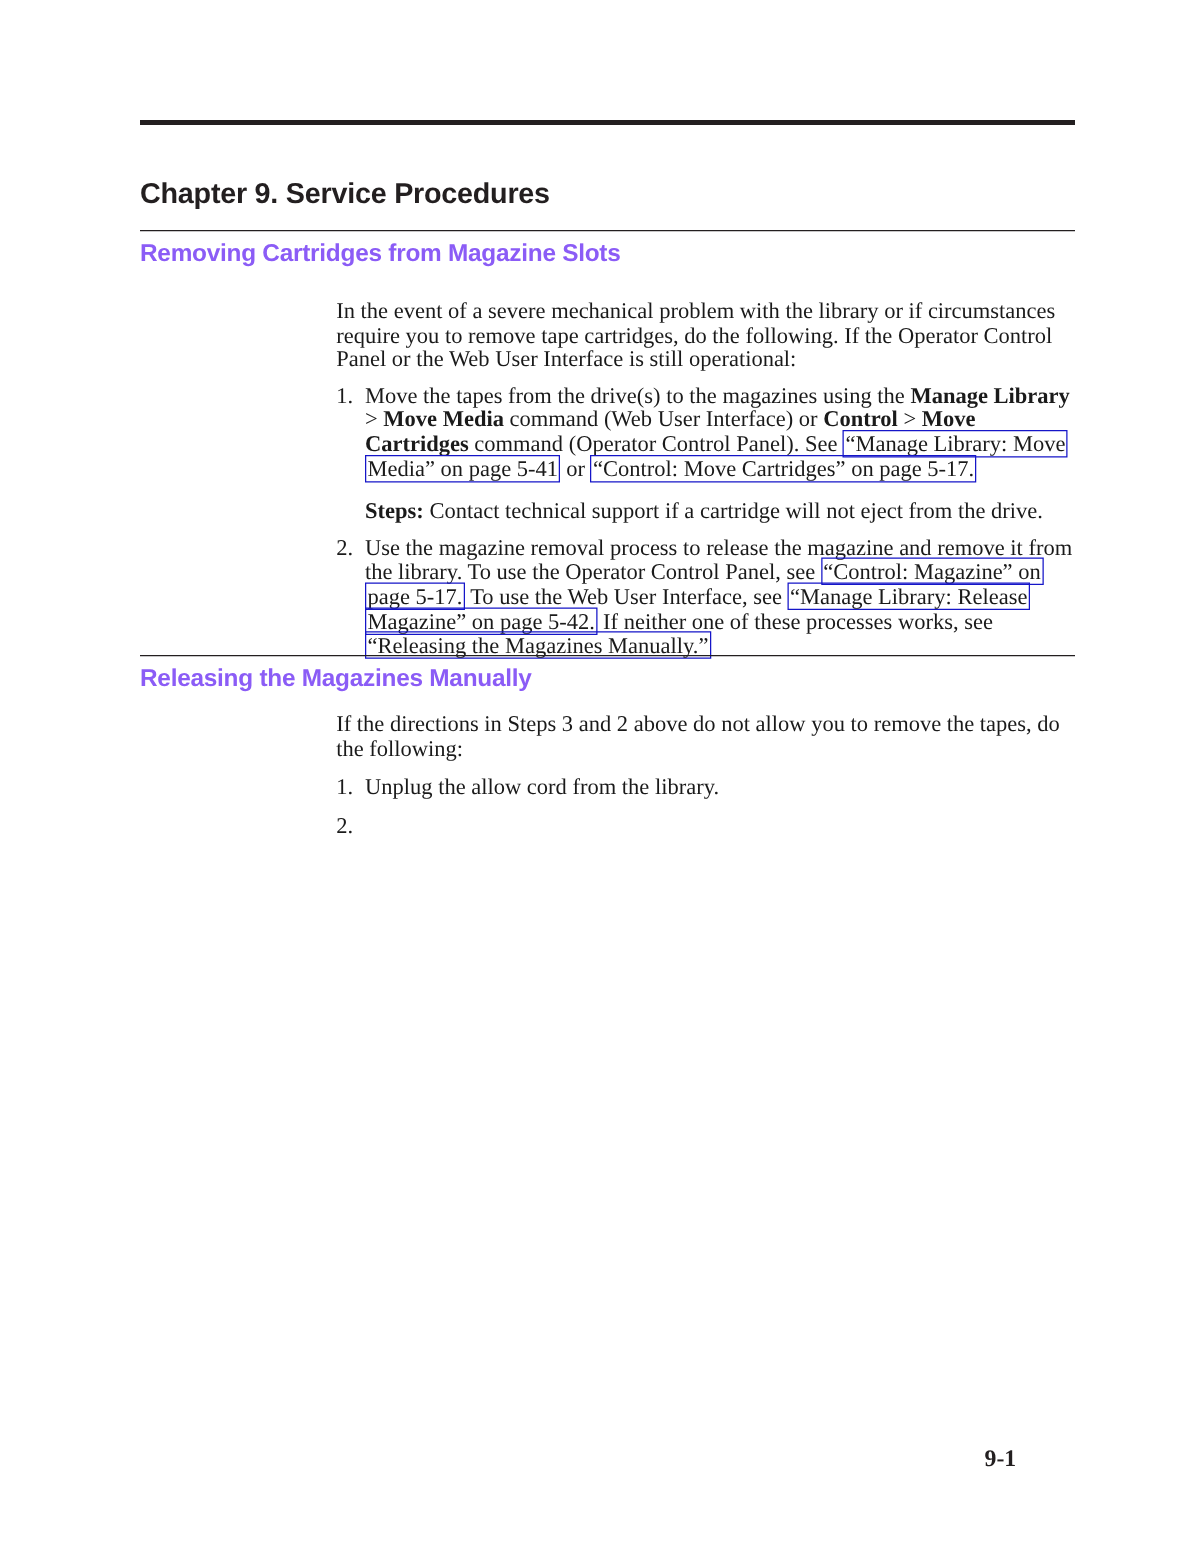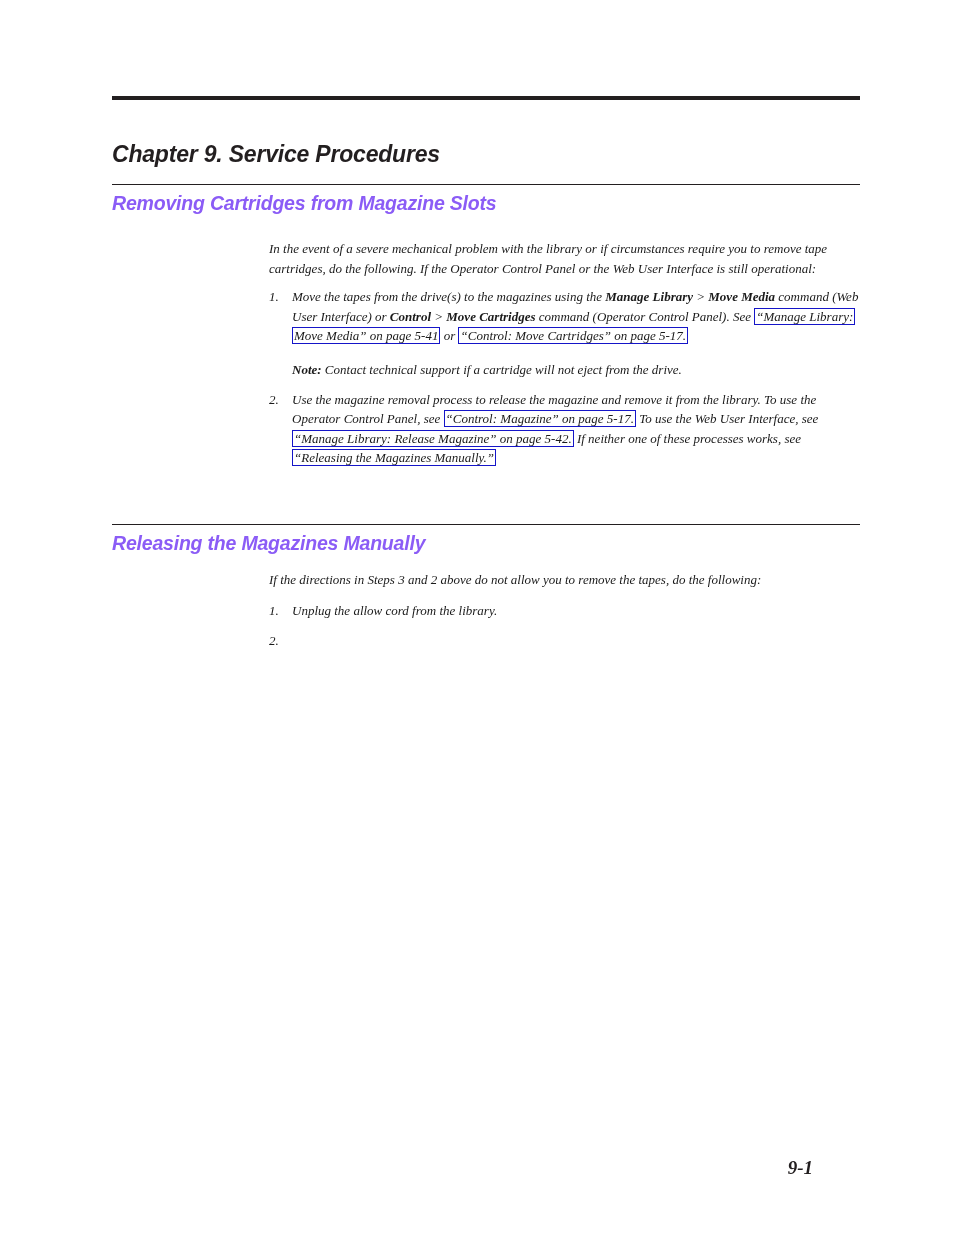--- a/index.html
+++ b/index.html
@@ -14,21 +14,20 @@
     font-family: "Liberation Serif", "DejaVu Serif", serif;
     color: #1a1a1a;
     overflow: hidden;
   }
 
   .page {
     position: absolute;
     left: 0; top: 0;
     width: 907px;
     height: 1235px;
-    font-style: italic;
   }
 
   
   .rule-thick {
     position: absolute;
     left: 112px;
     width: 748px;
     height: 4px;
     background: #231f20;
   }
@@ -61,21 +60,21 @@
     letter-spacing: -0.2px;
     color: #8b5cf6;
     white-space: nowrap;
   }
 
   
   .textblock {
     position: absolute;
     left: 269px;
     width: 592px;
-    font-size: 13px;
+    font-size: 18px;
     line-height: 19.6px;
     color: #1a1a1a;
   }
   .para {
     margin: 0;
     text-align: left;
   }
 
   .listitem {
     position: relative;
@@ -136,21 +135,21 @@
 
     <div class="listitem">
       <span class="marker">1.</span>
       <span>
         <span>Move the tapes from the drive(s) to the magazines using the </span><b>Manage Library</b><span> &gt; </span><b>Move Media</b><span> command (Web User Interface) or </span><b>Control</b><span> &gt; </span><b>Move Cartridges</b><span> command (Operator Control Panel). See </span><a class="lnk">“Manage Library: Move Media” on page 5-41</a><span> or </span><a class="lnk">“Control: Move Cartridges” on page 5-17.</a>
       </span>
     </div>
 
     <div style="height:14px"></div>
 
-    <p class="note"><b>Note:</b> <span>Contact technical support if a cartridge will not eject from the drive.</span></p>
+    <p class="note"><b>Steps:</b> <span>Contact technical support if a cartridge will not eject from the drive.</span></p>
 
     <div style="height:10px"></div>
 
     <div class="listitem">
       <span class="marker">2.</span>
       <span>
         <span>Use the magazine removal process to release the magazine and remove it from the library. To use the Operator Control Panel, see </span><a class="lnk">“Control: Magazine” on page 5-17.</a><span> To use the Web User Interface, see </span><a class="lnk">“Manage Library: Release Magazine” on page 5-42.</a><span> If neither one of these processes works, see </span><a class="lnk">“Releasing the Magazines Manually.”</a>
       </span>
     </div>
 

